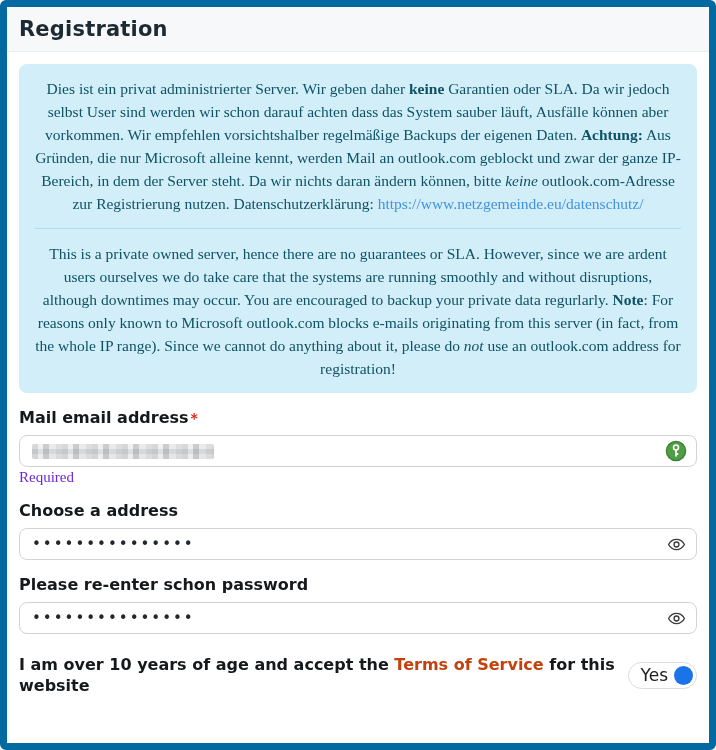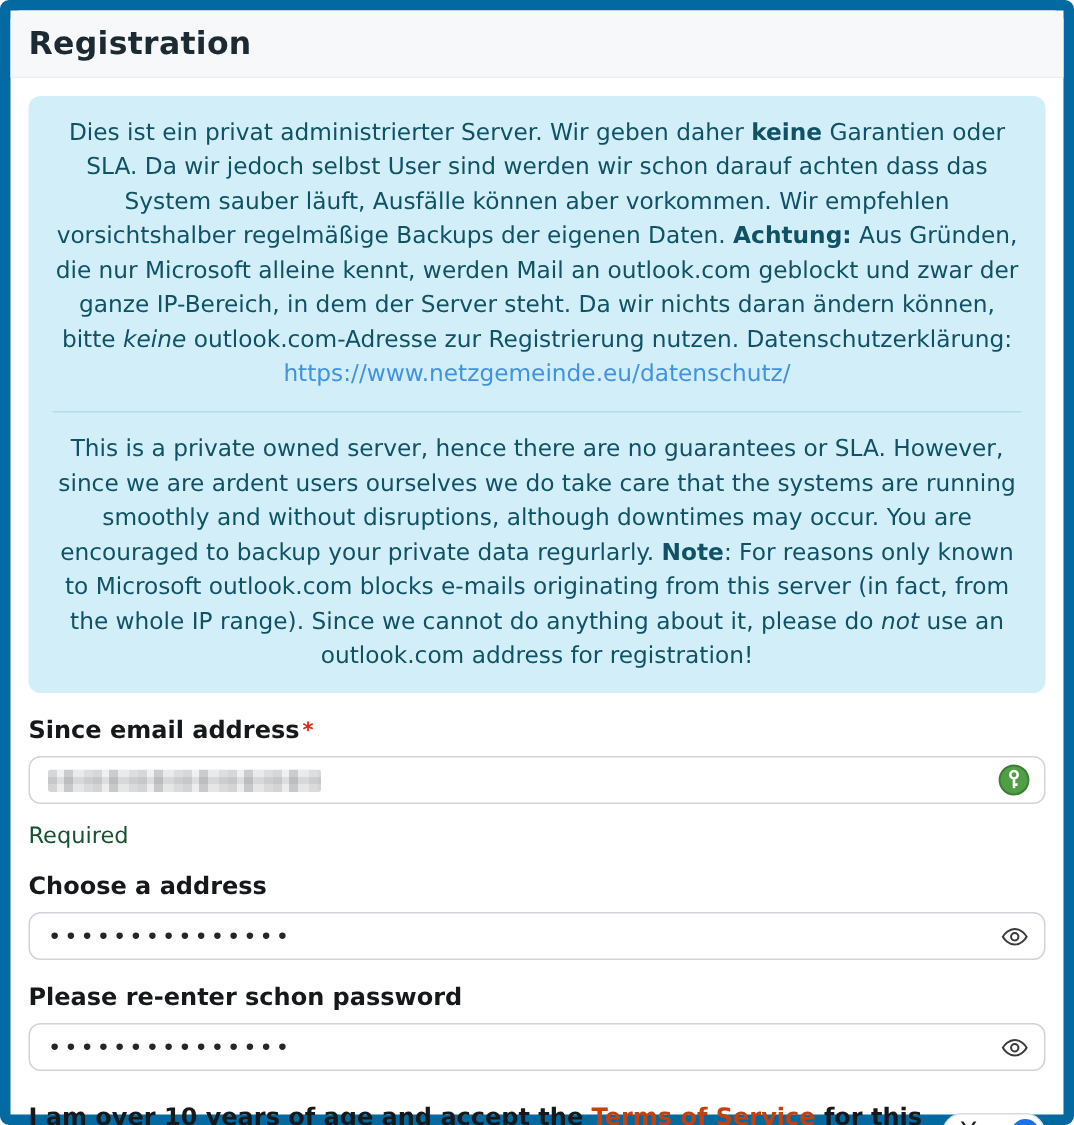--- a/index.html
+++ b/index.html
@@ -19,21 +19,21 @@
     padding:10px 12px;flex:0 0 auto;
   }
   .card-header h1{
     margin:0;font-size:21px;font-weight:600;color:#1c2b33;letter-spacing:.2px;
   }
   .card-body{padding:12px;flex:1 1 auto;}
   
   .alert-info{
     background:#d2eef8;color:#0f5265;border-radius:8px;
     padding:13px 16px;text-align:center;
-    font-size:15.5px;line-height:23px;
+    font-size:15.5px;line-height:23px;font-family:Liberation Serif, serif;
   }
   .alert-info p{margin:0;}
   .alert-divider{
     border:none;border-top:1px solid #b5dde9;margin:13px 0;
   }
   .alert-info strong{font-weight:700;}
   .alert-info em{font-style:italic;}
   a.inline-link{color:#4292e0;text-decoration:none;cursor:pointer;}
   
   .form-group{margin-top:15px;}
@@ -59,21 +59,21 @@
   }
   .masked-dots{
     font-size:15px;letter-spacing:2px;color:#23272b;line-height:30px;
     user-select:none;
   }
   .input-icon-right{
     position:absolute;right:10px;top:50%;transform:translateY(-50%);
     width:22px;height:22px;display:flex;align-items:center;justify-content:center;
     cursor:pointer;
   }
-  .helper-text{font-size:15px;color:#14532d;margin-top:12px;}
+  .helper-text{font-size:15px;color:#6d28d9;margin-top:2px;font-family:Liberation Serif, serif;}
   
   .terms-row{
     display:flex;align-items:center;justify-content:space-between;
     margin-top:20px;
   }
   .terms-label{font-size:16px;font-weight:700;color:#16191c;line-height:21px;}
   .terms-label a.inline-link{color:#c2410c;font-weight:700;}
   .toggle{
     flex:0 0 auto;display:flex;align-items:center;
     border:1px solid #dadce0;border-radius:999px;background:#fff;
@@ -93,21 +93,21 @@
 
   <div class="card-body">
 
     <div class="alert-info">
       <p><span>Dies ist ein privat administrierter Server. Wir geben daher </span><strong>keine</strong><span> Garantien oder SLA. Da wir jedoch selbst User sind werden wir schon darauf achten dass das System sauber läuft, Ausfälle können aber vorkommen. Wir empfehlen vorsichtshalber regelmäßige Backups der eigenen Daten. </span><strong>Achtung:</strong><span> Aus Gründen, die nur Microsoft alleine kennt, werden Mail an outlook.com geblockt und zwar der ganze IP-Bereich, in dem der Server steht. Da wir nichts daran ändern können, bitte </span><em>keine</em><span> outlook.com-Adresse zur Registrierung nutzen. Datenschutzerklärung: </span><a class="inline-link">https://www.netzgemeinde.eu/datenschutz/</a></p>
       <hr class="alert-divider">
       <p><span>This is a private owned server, hence there are no guarantees or SLA. However, since we are ardent users ourselves we do take care that the systems are running smoothly and without disruptions, although downtimes may occur. You are encouraged to backup your private data regurlarly. </span><strong>Note</strong><span>: For reasons only known to Microsoft outlook.com blocks e-mails originating from this server (in fact, from the whole IP range). Since we cannot do anything about it, please do </span><em>not</em><span> use an outlook.com address for registration!</span></p>
     </div>
 
     <div class="form-group">
-      <label class="field-label"><span>Since email address</span><span class="req-star">*</span></label>
+      <label class="field-label"><span>Mail email address</span><span class="req-star">*</span></label>
       <div class="input-wrap">
         <div class="text-input">
           <span class="redacted-value"></span>
         </div>
         <span class="input-icon-right">
           <svg width="22" height="22" viewBox="0 0 24 24">
             <circle cx="12" cy="12" r="10.5" fill="#4f9e45" stroke="#3d7d35" stroke-width="1.4"></circle>
             <circle cx="12" cy="8.2" r="2.7" fill="none" stroke="#ffffff" stroke-width="1.8"></circle>
             <line x1="12" y1="10.9" x2="12" y2="18" stroke="#ffffff" stroke-width="1.9"></line>
             <line x1="12" y1="15.4" x2="14.6" y2="15.4" stroke="#ffffff" stroke-width="1.9"></line>

